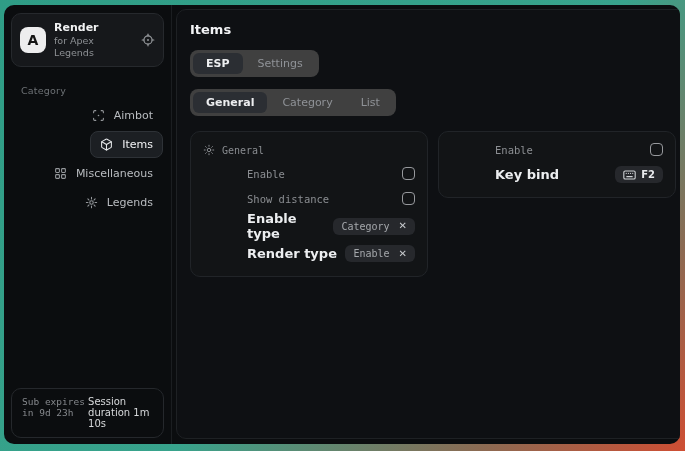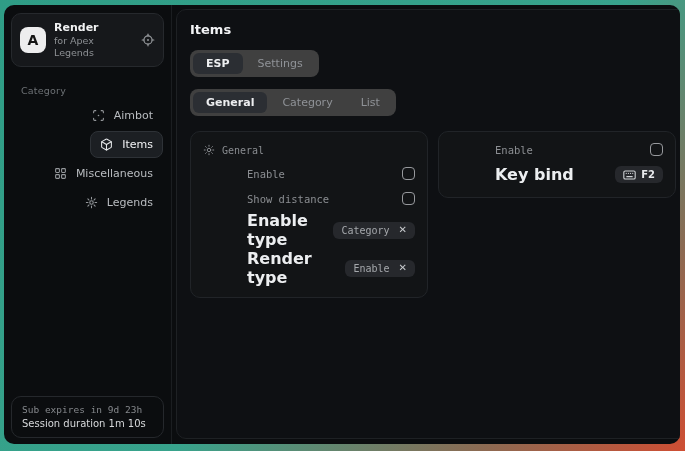--- a/index.html
+++ b/index.html
@@ -62,21 +62,21 @@
   .nav-item.active {
     background: #1c1f23;
     border-color: #2e3237;
     color: #f2f3f5;
   }
   .nav-item.active .nico { color: #e4e6e8; }
   .side-spacer { flex: 1; }
   .session-card {
     margin: 0 2px; padding: 7px 10px 8px 10px;
     border: 1px solid #25282c; border-radius: 10px;
-    display: flex; flex-direction: column; gap: 3px; justify-content: center;
+    display: flex; flex-direction: row; gap: 3px; justify-content: center;
   }
   .session-line1 {
     font-family: "DejaVu Sans Mono", "Liberation Mono", monospace;
     font-size: 9.5px; color: #85888c;
   }
   .session-line2 { font-size: 10px; color: #d7d9db; }
 
   
   .main-wrap { flex: 1; padding: 4px 5px 5px 4px; }
   .main-card {
@@ -117,21 +117,21 @@
   }
   .prow {
     display: flex; align-items: center; justify-content: space-between;
     min-height: 25px;
     margin-left: 44px;
   }
   .lbl-dim {
     font-family: "DejaVu Sans Mono", "Liberation Mono", monospace;
     font-size: 10.5px; color: #8b8e92;
   }
-  .lbl-bright { font-size: 16px; font-weight: 600; color: #eceef0; }
+  .lbl-bright { font-size: 13px; font-weight: 600; color: #eceef0; }
   .checkbox {
     width: 13px; height: 13px;
     border: 1.5px solid #97999d; border-radius: 4px;
     background: transparent; cursor: pointer;
   }
   .tag {
     display: inline-flex; align-items: center; gap: 9px;
     background: #26282c; border-radius: 6px;
     padding: 3px 8px; cursor: default;
   }

